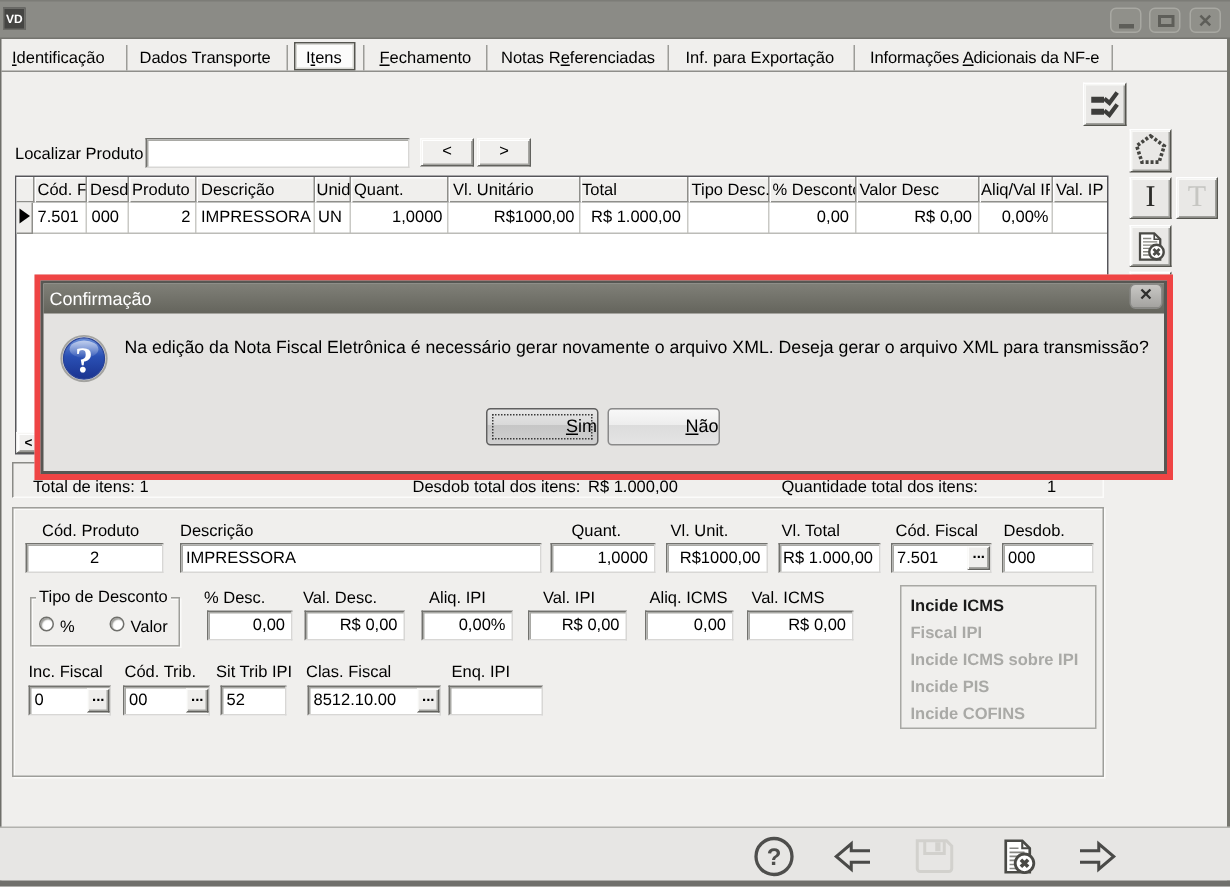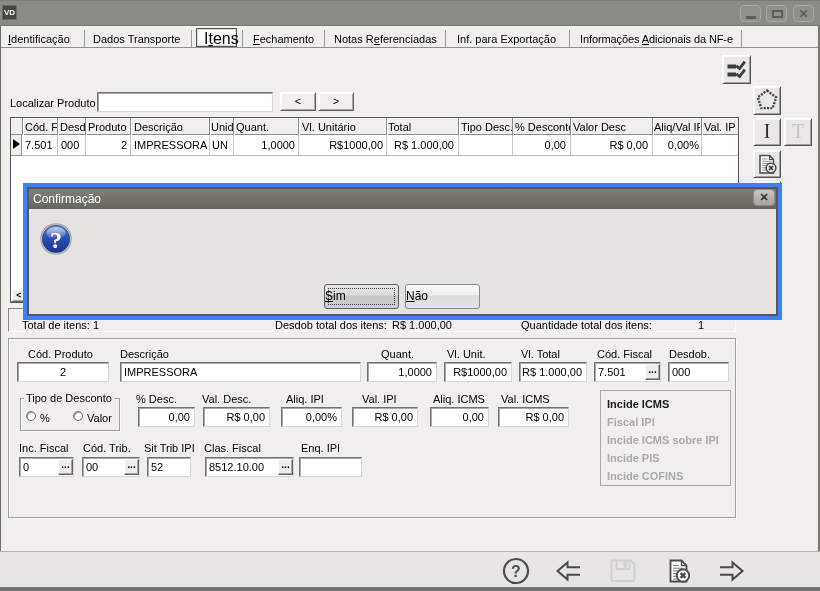--- a/index.html
+++ b/index.html
@@ -32,21 +32,21 @@
 <div class="sep" style="left:84px;top:30px;height:17px"></div>
 <div class="sep" style="left:191px;top:30px;height:17px"></div>
 <div class="sep" style="left:242px;top:30px;height:17px"></div>
 <div class="sep" style="left:324px;top:30px;height:17px"></div>
 <div class="sep" style="left:445px;top:30px;height:17px"></div>
 <div class="sep" style="left:569px;top:30px;height:17px"></div>
 <div class="sep" style="left:741px;top:30px;height:17px"></div>
 <div class="lbl" style="left:8px;top:33px;font-size:11px"><u>I</u>dentificação</div>
 <div class="lbl" style="left:93px;top:33px;font-size:11px">Dados Transporte</div>
 <div class="ab" style="left:196px;top:28px;width:41px;height:19px;background:#fcfcfb;border:1px solid #55554f;box-shadow:inset 0 0 0 1px #d8d8d4"></div>
-<div class="lbl" style="left:204px;top:33px;font-size:16px">I<u>t</u>ens</div>
+<div class="lbl" style="left:204px;top:33px;font-size:11px">I<u>t</u>ens</div>
 <div class="lbl" style="left:253px;top:33px;font-size:11px"><u>F</u>echamento</div>
 <div class="lbl" style="left:334px;top:33px;font-size:11px">Notas R<u>e</u>ferenciadas</div>
 <div class="lbl" style="left:457px;top:33px;font-size:11px">Inf. para Exportação</div>
 <div class="lbl" style="left:580px;top:33px;font-size:11px;letter-spacing:-0.1px">Informações <u>A</u>dicionais da NF-e</div>
 
 <div class="ab" style="left:0;top:26px;width:1px;height:561px;background:#6f6f6a"></div>
 <div class="ab" style="left:818px;top:26px;width:2px;height:561px;background:#76766f"></div>
 
 <div class="lbl" style="left:10px;top:97px">Localizar Produto</div>
 <div class="inp" style="left:97px;top:92px;width:176px;height:20px"></div>
@@ -306,21 +306,21 @@
         </g>
         <circle cx="20" cy="19.5" r="6.2" fill="#fff" stroke="#4a4a46" stroke-width="1.9"></circle>
         <path d="M17.6 17.1 l4.8 4.8 M22.4 17.1 l-4.8 4.8" stroke="#4a4a46" stroke-width="2.4"></path>
       </svg>
 
 <svg class="ab" style="left:717px;top:560px" width="28" height="22" viewBox="0 0 28 22">
         <path d="M3 7.2 H15.5 V2.5 L25.5 11 L15.5 19.5 V14.8 H3" fill="none" stroke="#4a4a48" stroke-width="2"></path>
       </svg>
 </div>
 
-<div id="dlg" class="ab" style="left:23px;top:183px;width:759px;height:137px;background:#e4e3e1;border:4px solid #3b82f6">
+<div id="dlg" class="ab" style="left:23px;top:183px;width:759px;height:137px;background:#e4e3e1;border:4px solid #ef4444">
 
   <div class="ab" style="left:0;top:0;width:751px;height:129px;border:2px solid #575753"></div>
 
   <div class="ab" style="left:2px;top:2px;width:747px;height:20px;background:linear-gradient(#808078,#64645c)"></div>
   <div class="ab" style="left:2px;top:2px;height:20px;line-height:20px;color:#fff;font-size:12px;padding-left:4px">Confirmação</div>
 
   <div class="ab" style="left:726px;top:2px;width:22px;height:17px;border-radius:4px;background:linear-gradient(#c9c8c5,#a3a29f);border:1px solid #8a8a87;color:#2f2f2d;font-weight:bold;font-size:11px;text-align:center;line-height:15px">✕</div>
 
   <svg class="ab" style="left:13px;top:36px" width="32" height="32" viewBox="0 0 32 32">
     <defs>
@@ -333,22 +333,23 @@
             <stop offset="0" stop-color="#ffffff" stop-opacity="0.6"></stop>
             <stop offset="1" stop-color="#ffffff" stop-opacity="0.05"></stop>
           </linearGradient>
     </defs>
     <circle cx="16" cy="16" r="15.1" fill="none" stroke="#a3a3a0" stroke-width="1.3"></circle>
     <circle cx="16" cy="16" r="13.7" fill="url(#qg)" stroke="#2a4396" stroke-width="0.8"></circle>
     <ellipse cx="16" cy="9.8" rx="9.6" ry="5.8" fill="url(#qh)"></ellipse>
     <text x="16" y="25" font-family="Liberation Serif" font-size="24" font-weight="bold" fill="#fff" text-anchor="middle">?</text>
   </svg>
 
+  <div class="ab" style="left:56px;top:37px;width:690px;font-size:11.8px;line-height:14px;white-space:nowrap">Na edição da Nota Fiscal Eletrônica é necessário gerar novamente o arquivo XML. Deseja gerar o arquivo XML para transmissão?</div>
 
   <div class="dbtn" style="left:297px;background:linear-gradient(#e7e7e7,#d9d9d9 45%,#c6c6c6 46%,#d0d0d0);border-color:#606060"><div class="foc"></div><u>S</u>im</div>
   <div class="dbtn" style="left:378px;background:linear-gradient(#f8f8f8,#ededed 45%,#dcdcdc 46%,#e4e4e4);border-color:#8a8a8a"><u>N</u>ão</div>
   <style>
-  .dbtn{position:absolute;top:97px;width:75px;height:25px;border:1px solid;border-radius:3px;text-align:left;font-size:12px;line-height:23px}
+  .dbtn{position:absolute;top:85px;width:75px;height:25px;border:1px solid;border-radius:3px;text-align:right;font-size:12px;line-height:23px}
   .foc{position:absolute;left:3px;top:3px;right:3px;bottom:3px;border:1px dotted #3a3a3a}
   </style>
 </div>
 
 </div>
 
 </body></html>

